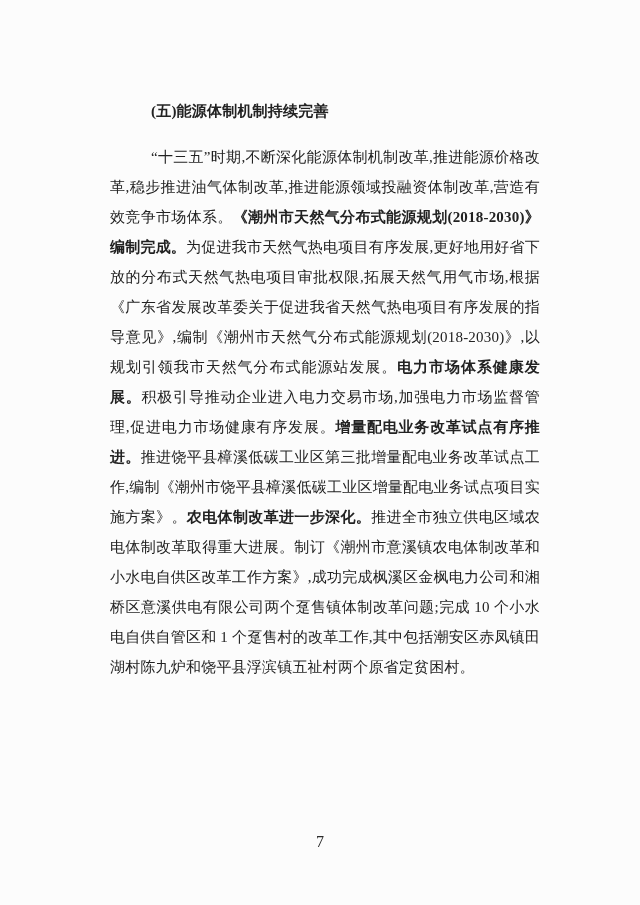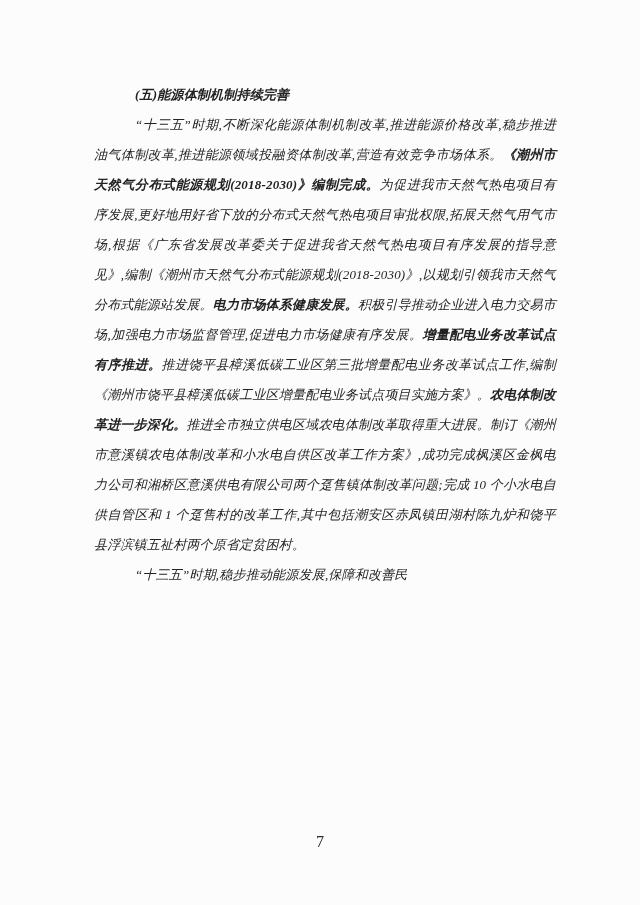--- a/index.html
+++ b/index.html
@@ -13,28 +13,27 @@
     overflow: hidden;
     box-sizing: border-box;
   }
   .content {
     position: absolute;
     top: 80px;
     left: 94px;
     width: 462px;
   }
   .heading, .para {
-    margin: 0;
-    font-size: 13px;
+    margin: 16px;
+    font-size: 15px;
     line-height: 30px;
     text-align: justify;
     text-justify: inter-character;
     text-indent: 41px;
     letter-spacing: 0.2px;
-    font-style: italic;
   }
   .heading { font-weight: 700; }
   .para { font-weight: 400; }
   .bold { font-weight: 700; }
   .page-number {
     position: absolute;
     top: 831px;
     left: 0;
     width: 640px;
     text-align: center;
@@ -47,18 +46,17 @@
 <body>
 
 <div class="page">
   <div class="content">
 
     <h3 class="heading">(五)能源体制机制持续完善</h3>
 
     <p class="para"><span>“十三五”时期,不断深化能源体制机制改革,推进能源价格改革,稳步推进油气体制改革,推进能源领域投融资体制改革,营造有效竞争市场体系。</span><span class="bold">《潮州市天然气分布式能源规划(2018-2030)》编制完成。</span><span>为促进我市天然气热电项目有序发展,更好地用好省下放的分布式天然气热电项目审批权限,拓展天然气用气市场,根据《广东省发展改革委关于促进我省天然气热电项目有序发展的指导意见》,编制《潮州市天然气分布式能源规划(2018-2030)》,以规划引领我市天然气分布式能源站发展。</span><span class="bold">电力市场体系健康发展。</span><span>积极引导推动企业进入电力交易市场,加强电力市场监督管理,促进电力市场健康有序发展。</span><span class="bold">增量配电业务改革试点有序推进。</span><span>推进饶平县樟溪低碳工业区第三批增量配电业务改革试点工作,编制《潮州市饶平县樟溪低碳工业区增量配电业务试点项目实施方案》。</span><span class="bold">农电体制改革进一步深化。</span><span>推进全市独立供电区域农电体制改革取得重大进展。制订《潮州市意溪镇农电体制改革和小水电自供区改革工作方案》,成功完成枫溪区金枫电力公司和湘桥区意溪供电有限公司两个趸售镇体制改革问题;完成 10 个小水电自供自管区和 1 个趸售村的改革工作,其中包括潮安区赤凤镇田湖村陈九炉和饶平县浮滨镇五祉村两个原省定贫困村。</span></p>
 
 
-    <p class="para"><span>“十三五”时期,稳步推动能源发展,保障和改善民</span></p>
 
   </div>
 
   <div class="page-number">7</div>
 </div>
 
 </body></html>

